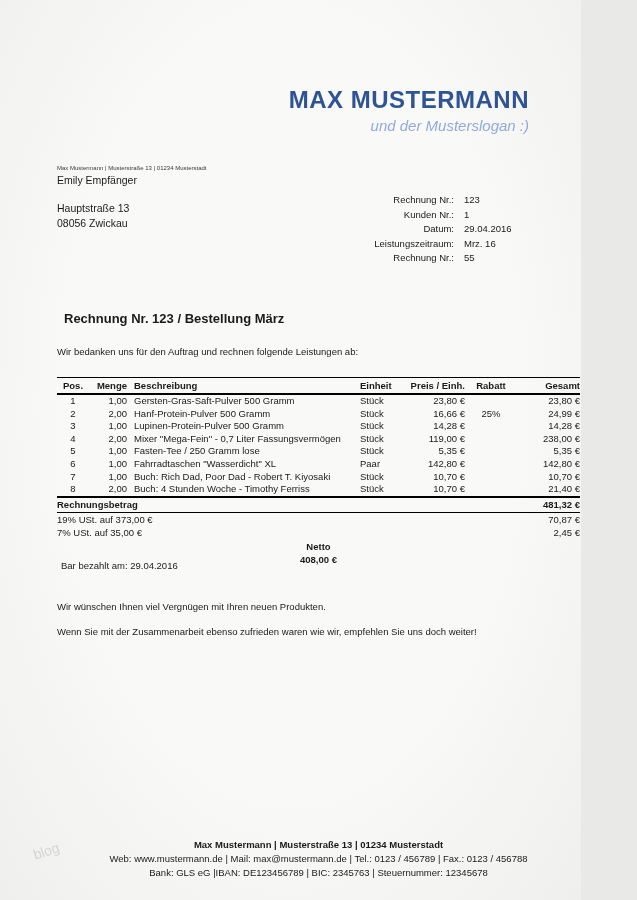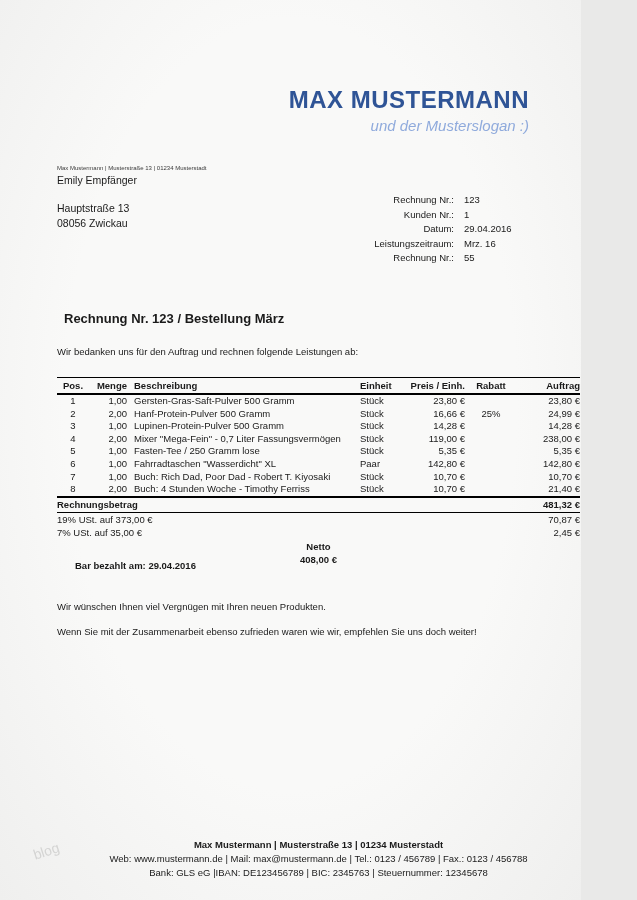--- a/index.html
+++ b/index.html
@@ -47,21 +47,21 @@
   .col-preis{text-align:right;}
   td.col-preis{padding-right:4px;}
   .col-rabatt{text-align:center;}
   .col-gesamt{text-align:right;}
   
   .totals{width:523px;}
   .total-row{display:flex;justify-content:space-between;font-size:9.5px;line-height:13px;text-align:center;}
   .total-row.grand{font-weight:bold;border-top:2px solid #000;border-bottom:1px solid #000;padding:0.5px 0;}
   .total-row.netto{font-weight:bold;margin-top:1px;flex-direction:column;}
   
-  .payment-note{position:absolute;left:75px;top:560px;font-size:9.5px;font-weight:bold;}
+  .payment-note{position:absolute;left:61px;top:560px;font-size:9.5px;}
   .closing-1{position:absolute;left:57px;top:601px;font-size:9.5px;}
   .closing-2{position:absolute;left:57px;top:626px;font-size:9.5px;}
   
   .footer{position:absolute;left:0;top:838px;width:637px;text-align:center;font-size:9.5px;line-height:14px;}
   .footer-line-1{font-weight:bold;}
   
   .watermark{
     position:absolute;left:33px;top:843px;
     font-size:14px;color:#d4d4d3;
     transform:rotate(-18deg);
@@ -122,21 +122,21 @@
           <col style="width:63px">
       </colgroup>
       <thead>
         <tr>
           <th class="col-pos">Pos.</th>
           <th class="col-menge">Menge</th>
           <th class="col-besch">Beschreibung</th>
           <th class="col-einheit">Einheit</th>
           <th class="col-preis">Preis / Einh.</th>
           <th class="col-rabatt">Rabatt</th>
-          <th class="col-gesamt">Auftrag</th>
+          <th class="col-gesamt">Gesamt</th>
         </tr>
       </thead>
       <tbody>
         <tr>
           <td class="col-pos">1</td>
           <td class="col-menge">1,00</td>
           <td class="col-besch">Gersten-Gras-Saft-Pulver 500 Gramm</td>
           <td class="col-einheit">Stück</td>
           <td class="col-preis">23,80 €</td>
           <td class="col-rabatt"></td>

